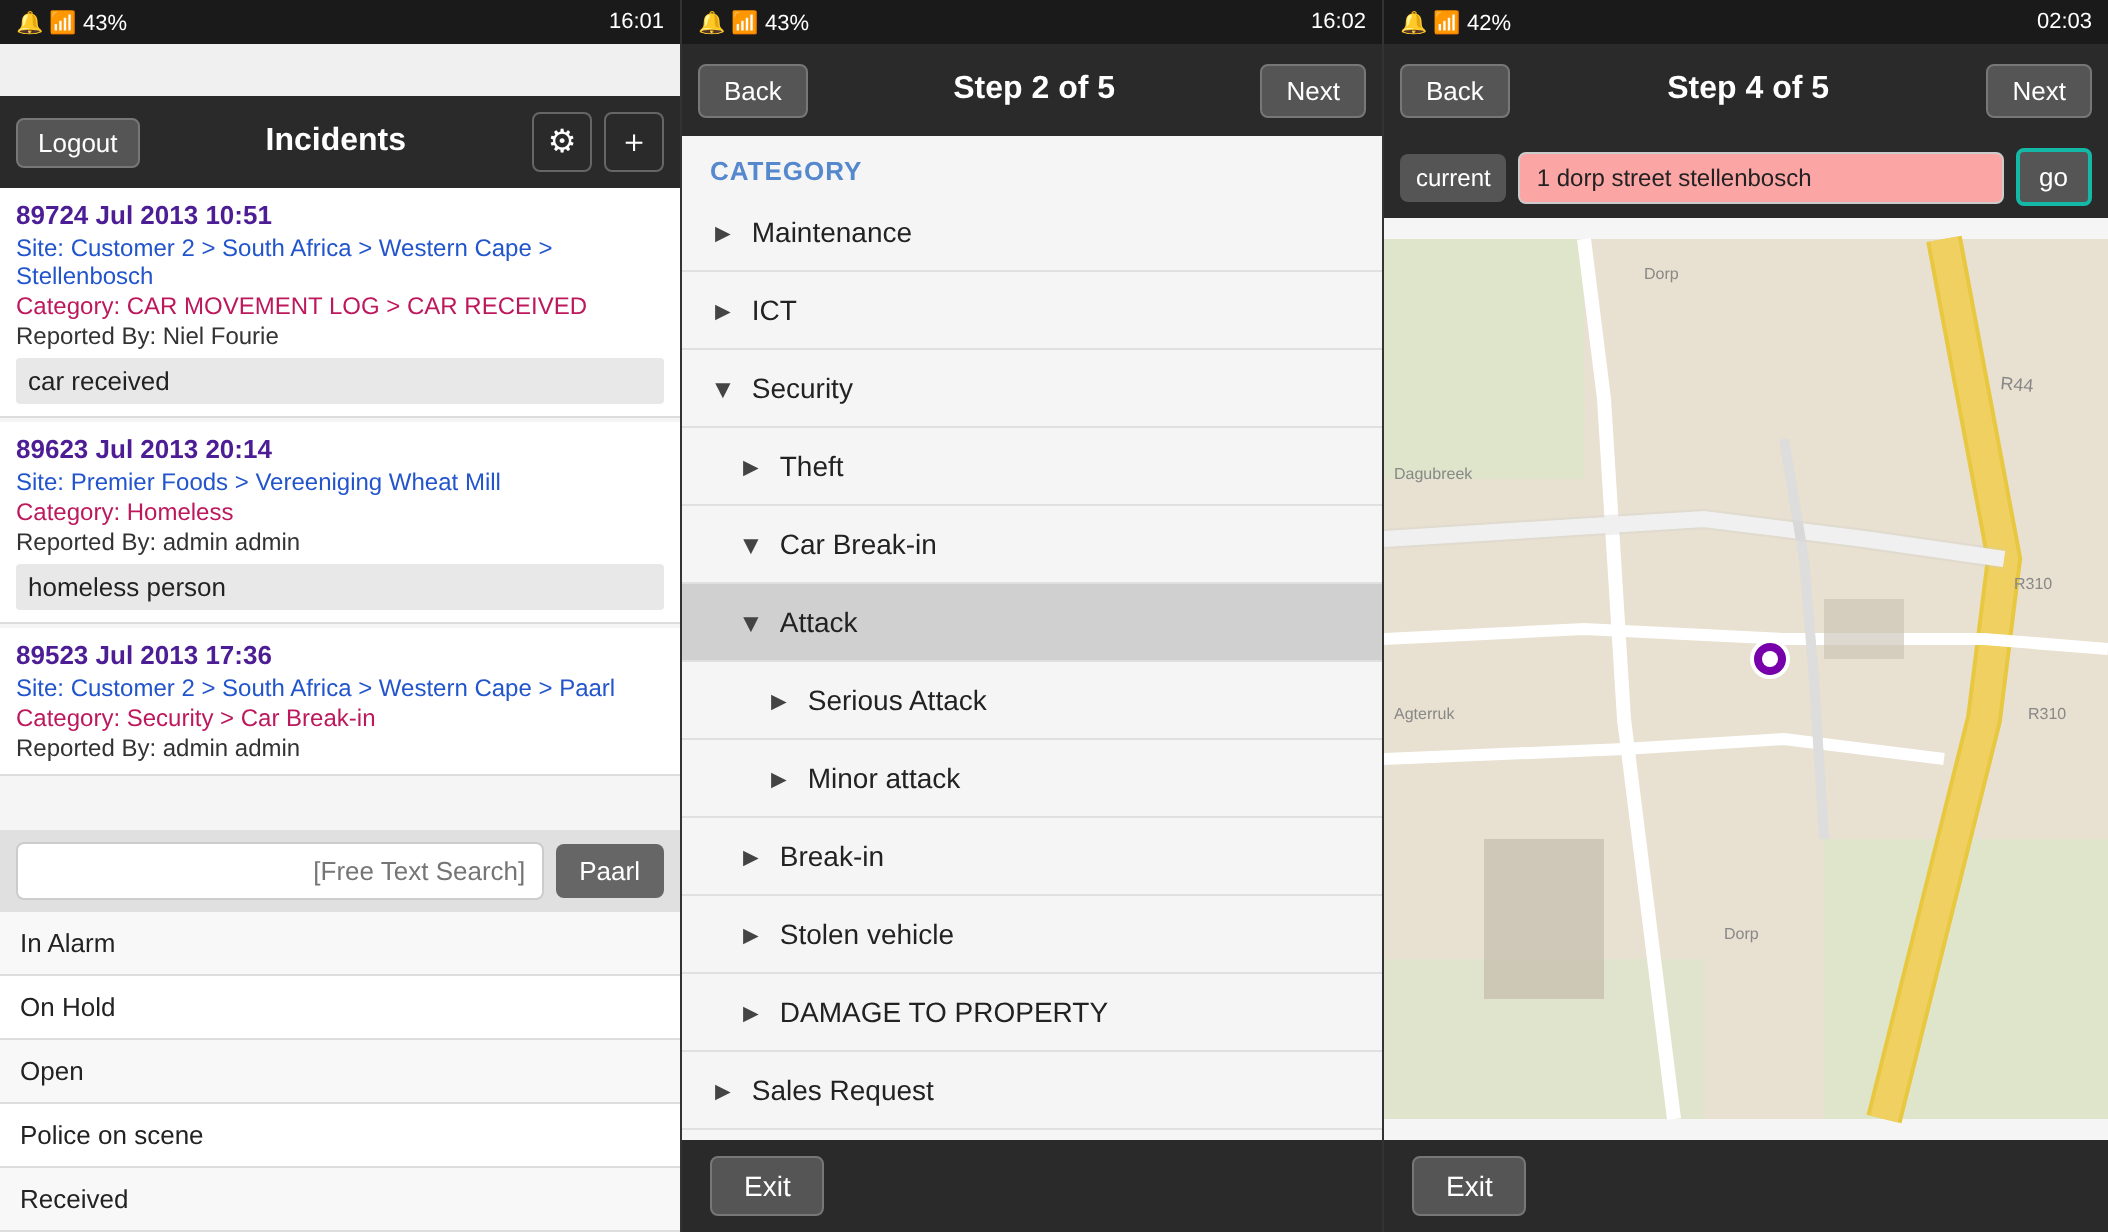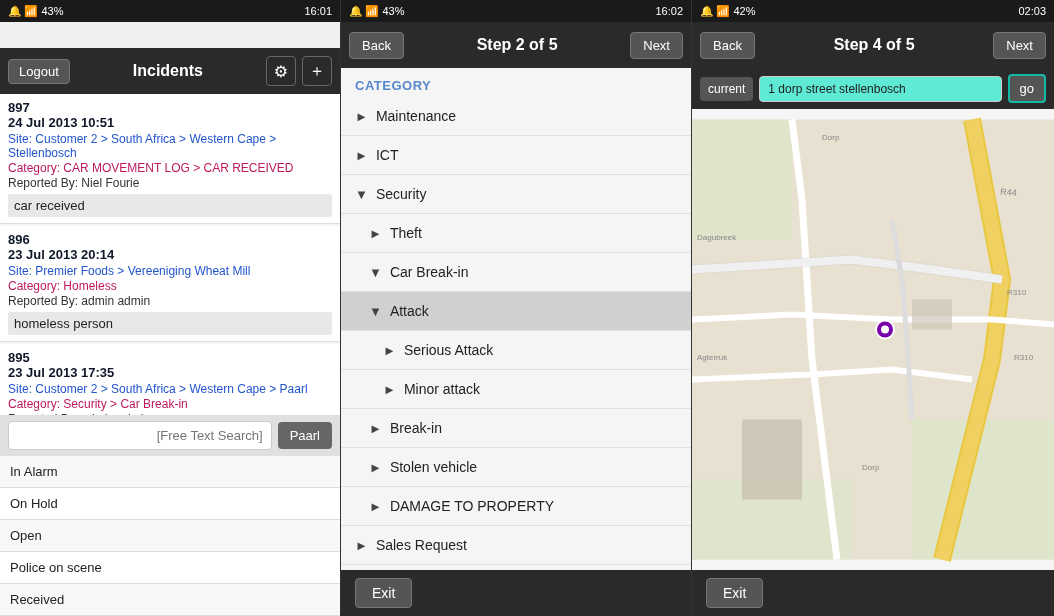--- a/index.html
+++ b/index.html
@@ -92,22 +92,21 @@
     .incident-item {
       border-bottom: 1px solid #ddd;
       padding: 6px 8px;
       background: #fff;
       margin-bottom: 2px;
     }
     .incident-header {
       display: flex;
       font-size: 13px;
       font-weight: bold;
-      color: #0f172a;
-      flex-direction: column;
+      color: #4c1d95;
     }
     .incident-site {
       font-size: 12px;
       color: #2255cc;
       margin-top: 2px;
     }
     .incident-category {
       font-size: 12px;
       color: #be185d;
       margin-top: 1px;
@@ -279,21 +278,21 @@
     .location-label {
       background: #555;
       color: #fff;
       border-radius: 4px;
       padding: 5px 8px;
       font-size: 12px;
       white-space: nowrap;
     }
     .location-input {
       flex: 1;
-      background: #5eead4;
+      background: #fca5a5;
       border: 1px solid #ccc;
       border-radius: 4px;
       padding: 5px 8px;
       font-size: 12px;
       color: #222;
     }
     .go-btn {
       background: #555;
       color: #fff;
       border: 2px solid #14b8a6;
@@ -374,21 +373,21 @@
       </div>
       <div class="incident-site">Site: Premier Foods &gt; Vereeniging Wheat Mill</div>
       <div class="incident-category">Category: Homeless</div>
       <div class="incident-reporter">Reported By: admin admin</div>
       <div class="incident-desc">homeless person</div>
     </div>
 
     <div class="incident-item">
       <div class="incident-header">
         <span>895</span>
-        <span>23 Jul 2013 17:35</span>
+        <span>23 Jul 2013 17:36</span>
       </div>
       <div class="incident-site">Site: Customer 2 &gt; South Africa &gt; Western Cape &gt; Paarl</div>
       <div class="incident-category">Category: Security &gt; Car Break-in</div>
       <div class="incident-reporter">Reported By: admin admin</div>
     </div>
 
   </div>
 
   <div class="search-section">
     <div class="search-row">

